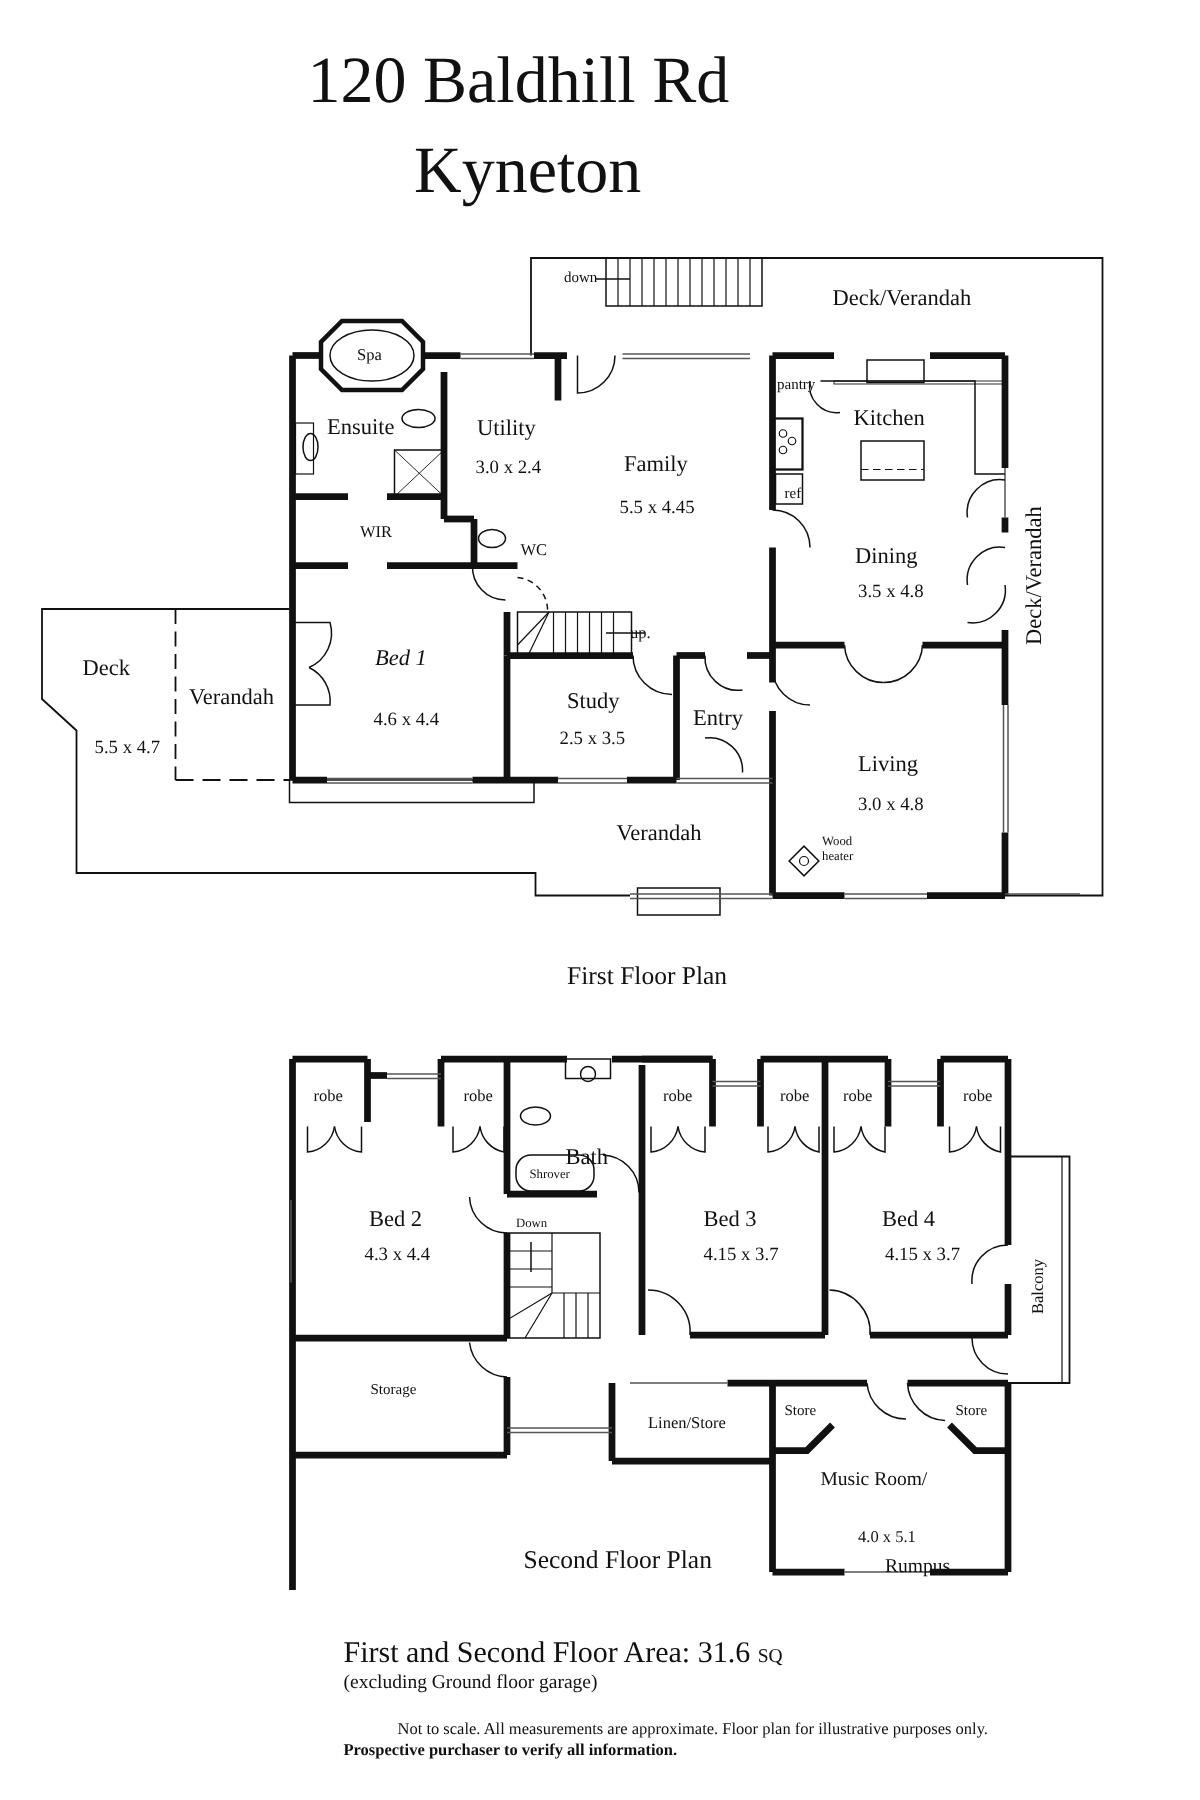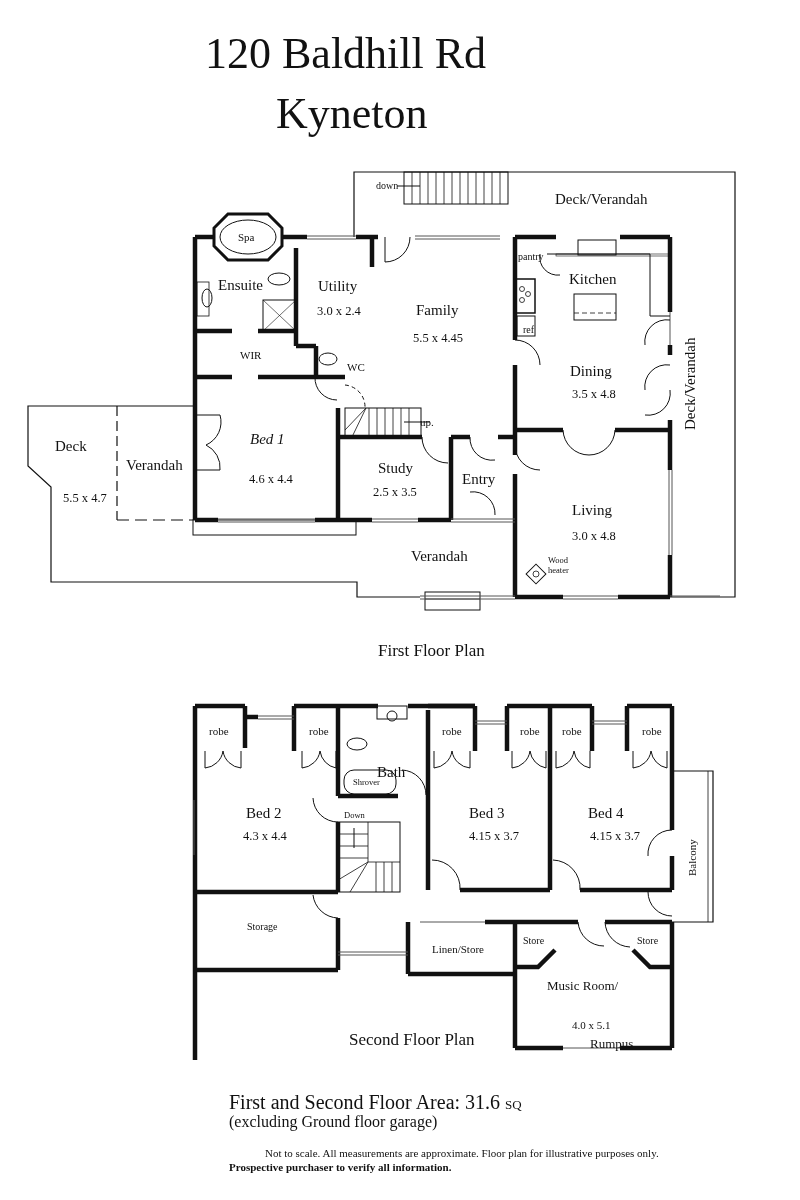--- a/index.html
+++ b/index.html
@@ -349,15 +349,15 @@
 <div class="t small" style="left:637px;top:936px;">Store</div>
 <div class="t" style="left:547px;top:979px;font-size:13px;">Music Room/</div>
 <div class="t" style="left:590px;top:997px;font-size:13px;margin-top:40px;">Rumpus</div>
 <div class="t small" style="left:572px;top:1020px;font-size:11px;">4.0 x 5.1</div>
 <div class="t plan-label" style="left:349px;top:1031px;">Second Floor Plan</div>
 
 <div class="t area" style="left:229px;top:1092px;">
   <span>First and Second Floor Area: 31.6</span>
   <span style="font-size:13px;">SQ</span>
 </div>
-<div class="t" style="left:229px;top:1114px;font-size:16px;">(excluding Ground floor garage)</div>
+<div class="t" style="left:229px;top:1114px;font-size:13px;">(excluding Ground floor garage)</div>
 <div class="t note" style="left:229px;top:1148px;margin-left:36px;">Not to scale. All measurements are approximate. Floor plan for illustrative purposes only.</div>
 <div class="t note" style="left:229px;top:1162px;font-weight:bold;">Prospective purchaser to verify all information.</div>
 
 </body></html>

